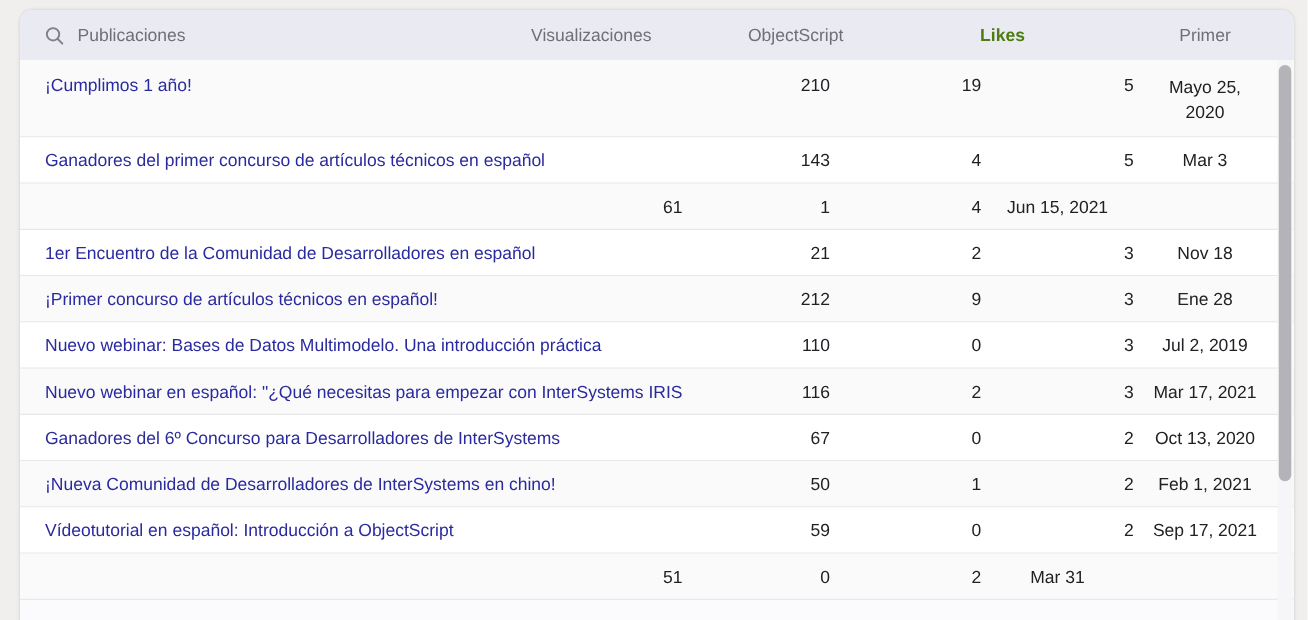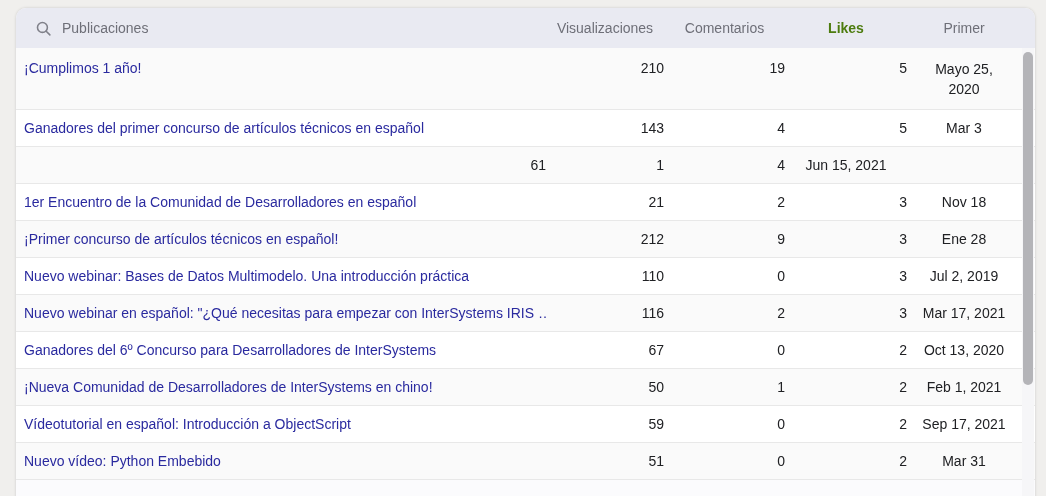--- a/index.html
+++ b/index.html
@@ -24,20 +24,21 @@
     padding-right:14px;
     box-sizing:border-box;
   }
   
   .header {
     height:40px;
     background:#e9eaf2;
     align-items:center;
     color:#6e6f78;
     font-size:14px;
+    gap:44px;
   }
   .cell-search {
     display:flex; align-items:center; gap:10px;
     padding-left:19px;
   }
   .cell-search svg { flex:0 0 auto; display:block; }
   .cell-search input {
     border:none; outline:none; background:transparent;
     font-family:"Liberation Sans","DejaVu Sans",sans-serif;
     font-size:14px; color:#3c3c43; width:300px; padding:0;
@@ -51,21 +52,21 @@
     min-height:37px;
     border-bottom:1px solid #e8e8e8;
     background:#ffffff;
     font-size:14px;
     color:#202124;
     cursor:pointer;
   }
   .row.odd { background:#fafafa; }
   .row.first { min-height:62px; align-items:start; padding-top:12px; }
   .cell-title {
-    padding-left:8px; padding-right:6px;
+    padding-left:20px; padding-right:6px;
     color:#2a2a9f;
     white-space:nowrap; overflow:hidden;
   }
   .cell-num  { text-align:right; }
   .cell-date { text-align:center; white-space:nowrap; }
   .row.first .cell-date { white-space:normal; }
   .row.first .cell-date span {
     display:inline-block; max-width:70px; line-height:1.4; 
   }
   .row.partial { min-height:18px; border-bottom:none; background:#fbfbfd; }
@@ -86,21 +87,21 @@
 
   <div class="header grid">
     <div class="cell-search">
       <svg width="17" height="17" viewBox="0 0 24 24" fill="none" stroke="#80818a" stroke-width="2.2" stroke-linecap="round">
         <circle cx="10.5" cy="10.5" r="7"></circle>
         <line x1="15.8" y1="15.8" x2="21" y2="21"></line>
       </svg>
       <input type="text" placeholder="Publicaciones" style="">
     </div>
     <div class="hcell">Visualizaciones</div>
-    <div class="hcell">Comentarios</div>
+    <div class="hcell">ObjectScript</div>
     <div class="hcell sorted">Likes</div>
     <div class="hcell">Primer</div>
   </div>
 
   <div>
 
     <div class="row grid odd first">
       <div class="cell-title">¡Cumplimos 1 año!</div>
       <div class="cell-num">210</div>
       <div class="cell-num">19</div>
@@ -173,21 +174,20 @@
 
     <div class="row grid">
       <div class="cell-title">Vídeotutorial en español: Introducción a ObjectScript</div>
       <div class="cell-num">59</div>
       <div class="cell-num">0</div>
       <div class="cell-num">2</div>
       <div class="cell-date"><span>Sep 17, 2021</span></div>
     </div>
 
     <div class="row grid odd">
-      <div class="cell-title">Nuevo vídeo: Python Embebido</div>
       <div class="cell-num">51</div>
       <div class="cell-num">0</div>
       <div class="cell-num">2</div>
       <div class="cell-date"><span>Mar 31</span></div>
     </div>
 
     <div class="row grid partial"></div>
 
   </div>
 

